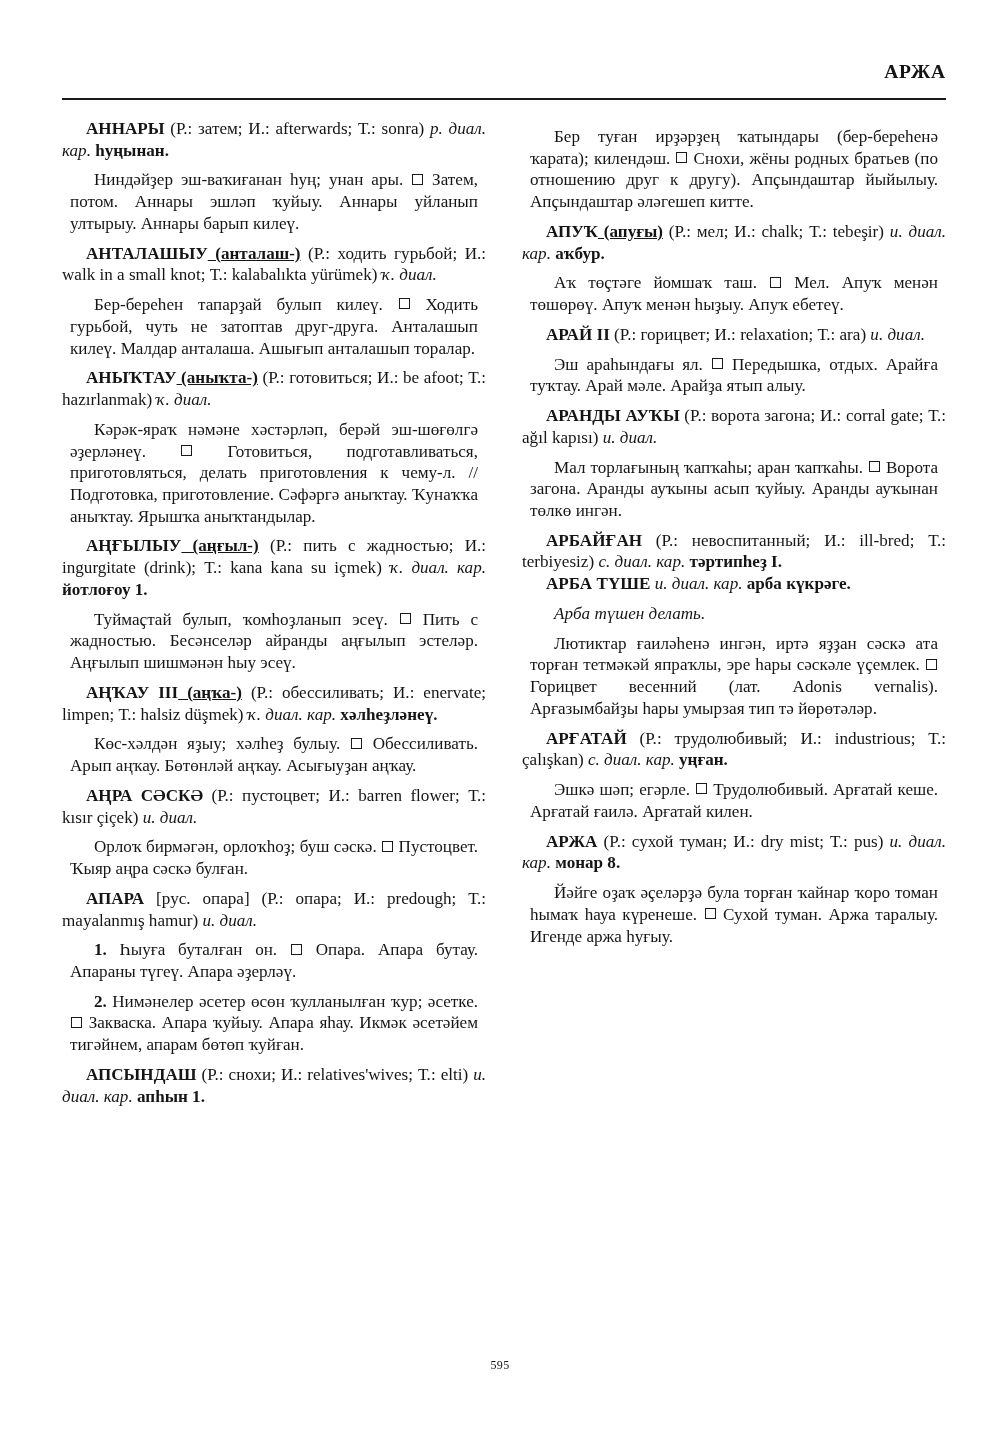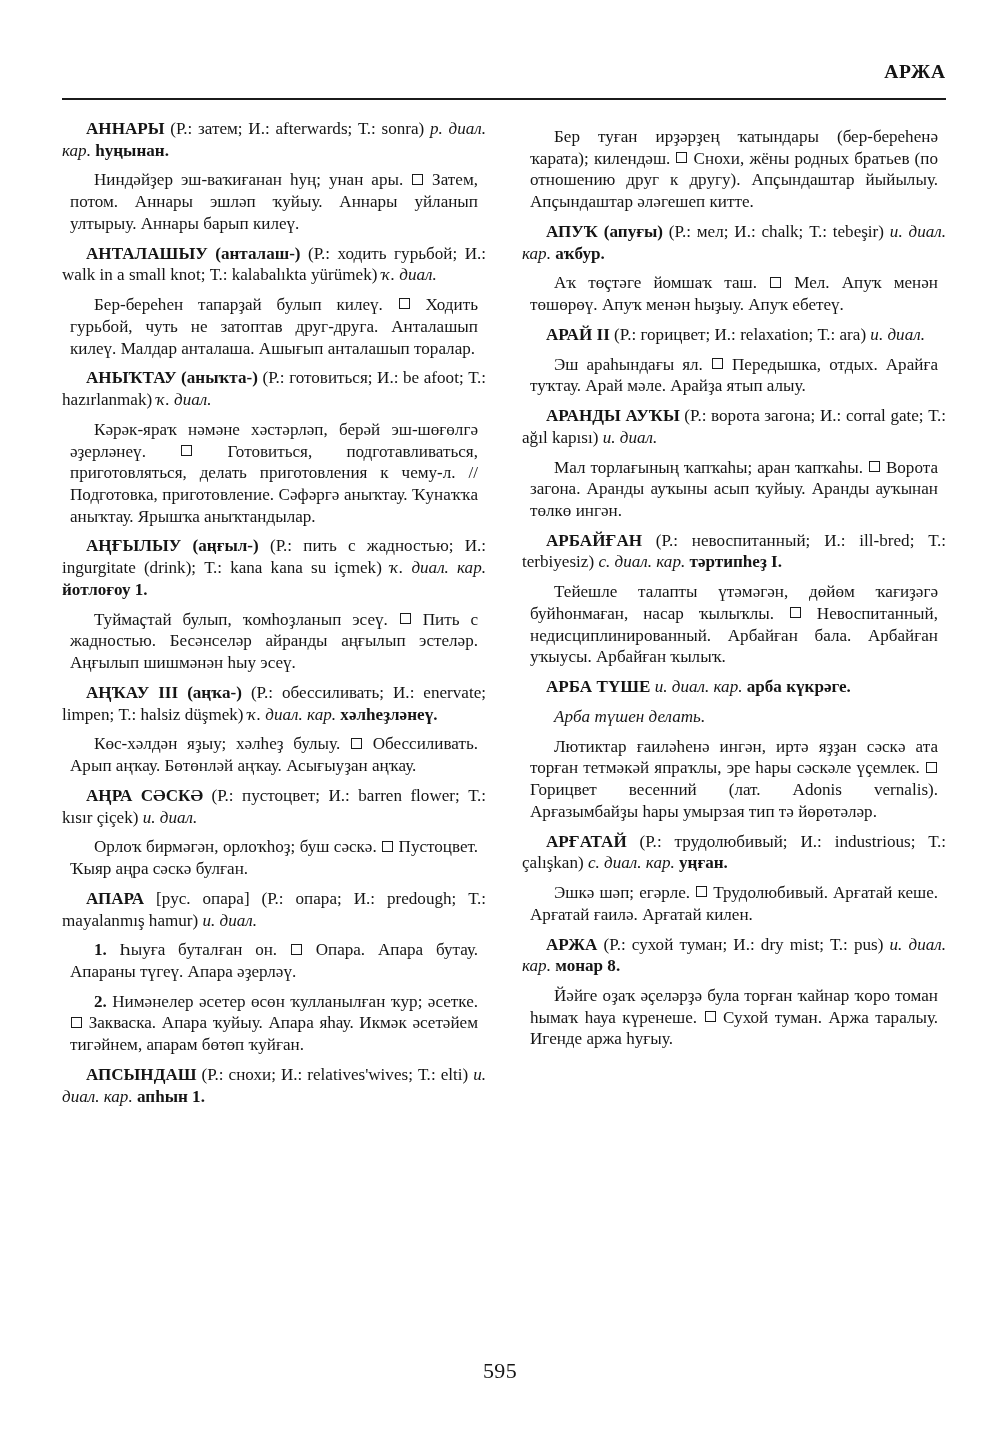--- a/index.html
+++ b/index.html
@@ -75,21 +75,21 @@
     text-align: justify;
   }
   .para {
     margin: 8px;
     padding: 0;
     text-indent: 24px;
     text-align: justify;
   }
 
   .hw { font-weight: bold; }
-  .hwroot { font-weight: bold; }
+  .hwroot { font-weight: bold; text-decoration: underline; }
   .it  { font-style: italic; }
   .bd  { font-weight: bold; font-family: Liberation Serif, serif; }
   .num { font-weight: bold; }
 
   
   .boxmark {
     display: inline-block;
     width: 11px;
     height: 11px;
     border: 1.4px solid #1b1b1b;
@@ -98,21 +98,21 @@
     margin: 0 1px;
   }
 
   
   .folio {
     position: absolute;
     left: 0;
     top: 1358px;
     width: 1000px;
     text-align: center;
-    font-size: 22px;
+    font-size: 12px;
     letter-spacing: 0.3px;
   }
 </style>
 </head>
 <body>
 
 <div class="page">
 
   <div class="runhead">
     <span class="runhead-text">АРЖА</span>
@@ -168,21 +168,20 @@
       <p class="entry"><span class="hw">АРАЙ II</span><span> (Р.: горицвет; И.: relaxation; Т.: ara) </span><span class="it">и. диал.</span></p>
 
       <p class="para"><span>Эш араһындағы ял. <span class="boxmark"></span> Передышка, отдых. Арайға туҡтау. Арай мәле. Арайҙа ятып алыу.</span></p>
 
       <p class="entry"><span class="hw">АРАНДЫ АУҠЫ</span><span> (Р.: ворота загона; И.: corral gate; Т.: ağıl kapısı) </span><span class="it">и. диал.</span></p>
 
       <p class="para"><span>Мал торлағының ҡапҡаһы; аран ҡапҡаһы. <span class="boxmark"></span> Ворота загона. Аранды ауҡыны асып ҡуйыу. Аранды ауҡынан төлкө ингән.</span></p>
 
       <p class="entry"><span class="hw">АРБАЙҒАН</span><span> (Р.: невоспитанный; И.: ill-bred; Т.: terbiyesiz) </span><span class="it">с. диал. кар.</span><span class="bd"> тәртипһеҙ I.</span></p>
 
-      <p class="para"><span>Тейешле талапты үтәмәгән, дөйөм ҡағиҙәгә буйһонмаған, насар ҡылыҡлы. <span class="boxmark"></span> Невоспитанный, недисциплинированный. Арбайған бала. Арбайған уҡыусы. Арбайған ҡылыҡ.</span></p>
 
       <p class="entry"><span class="hw">АРБА ТҮШЕ</span><span class="it"> и. диал. кар.</span><span class="bd"> арба күкрәге.</span></p>
 
       <p class="para"><span class="it">Арба түшен делать.</span></p>
 
 
       <p class="para"><span>Лютиктар ғаиләһенә ингән, иртә яҙҙан сәскә ата торған тетмәкәй япраҡлы, эре һары сәскәле үҫемлек. <span class="boxmark"></span> Горицвет весенний (лат. Adonis vernalis). Арғазымбайҙы һары умырзая тип тә йөрөтәләр.</span></p>
 
       <p class="entry"><span class="hw">АРҒАТАЙ</span><span> (Р.: трудолюбивый; И.: industrious; Т.: çalışkan) </span><span class="it">с. диал. кар.</span><span class="bd"> уңған.</span></p>
 

